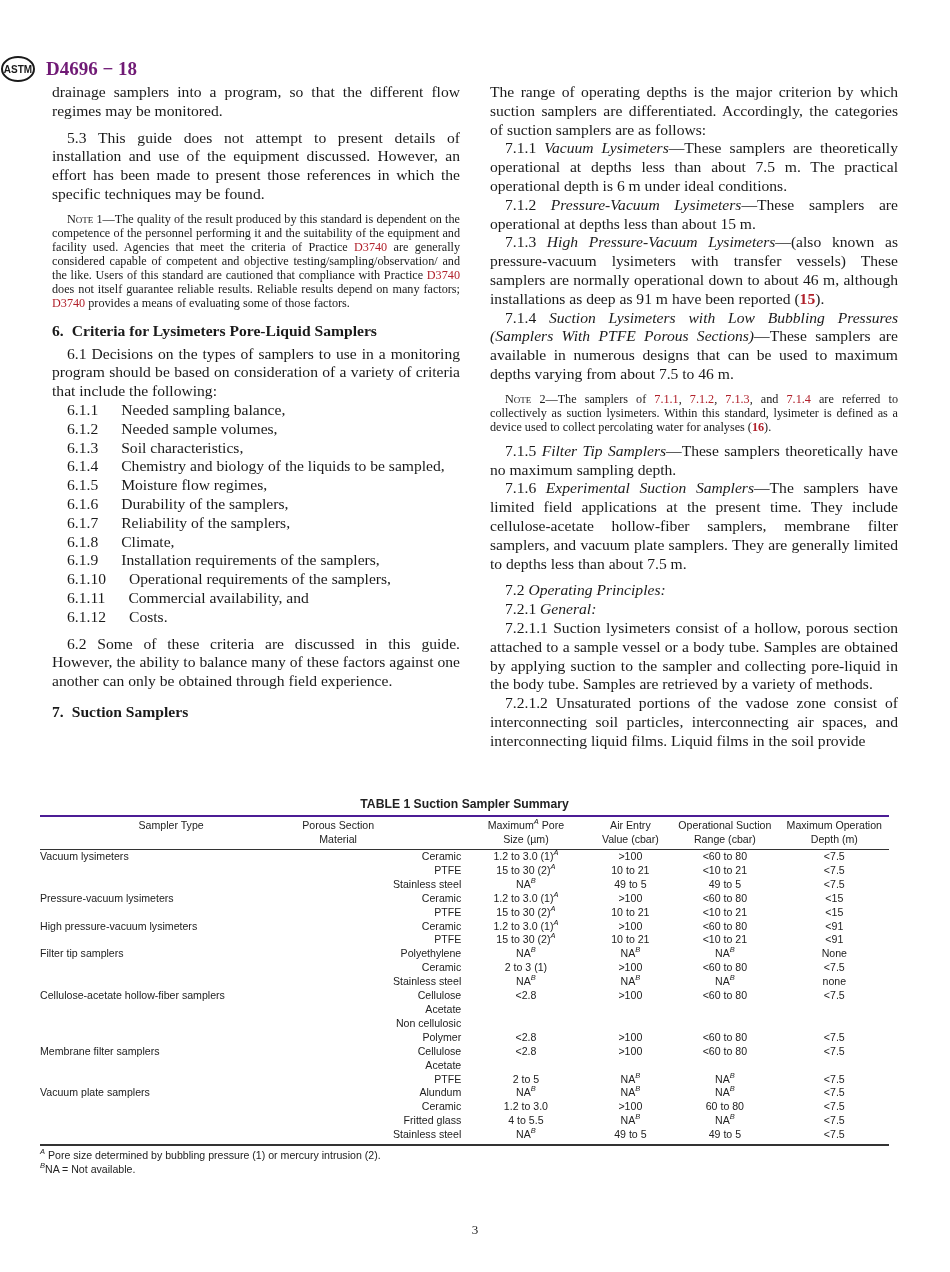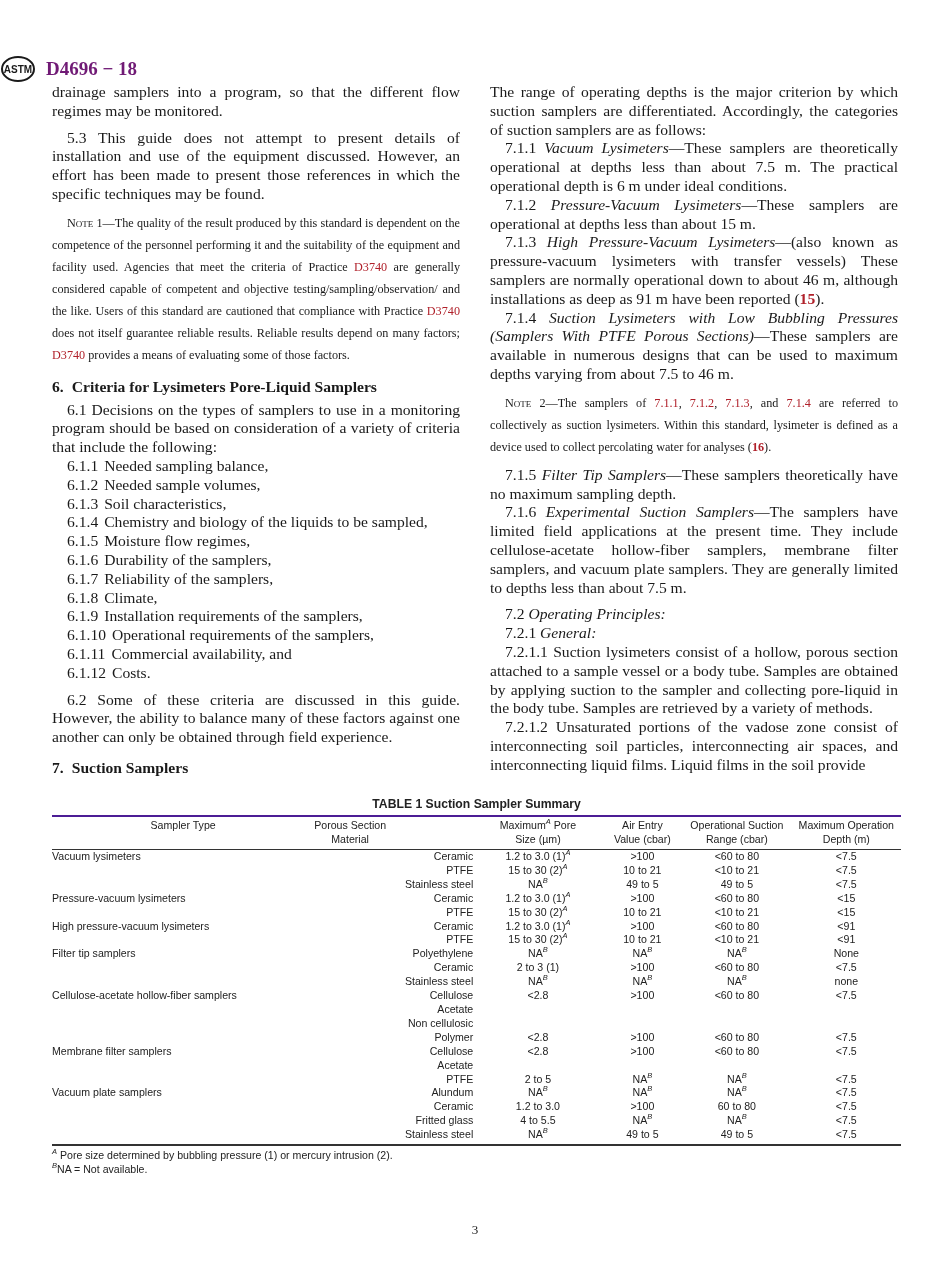--- a/index.html
+++ b/index.html
@@ -6,30 +6,30 @@
   body { width: 950px; height: 1272px; position: relative; overflow: hidden; color: #1a1a1a; }
   .header { position: absolute; top: 55px; left: 0; width: 850px; text-align: left; }
   .header .logo { display: inline-block; vertical-align: middle; width: 36px; height: 28px; margin-right: 6px; }
   .header .docid { display: inline-block; vertical-align: middle; font-family: Liberation Serif, serif; font-weight: bold; font-size: 19px; color: #701a75; }
   .col { position: absolute; top: 83px; font-family: "Liberation Serif", serif; font-size: 15.6px; line-height: 18.8px; text-align: justify; }
   .col.left { left: 52px; width: 408px; }
   .col.right { left: 490px; width: 408px; }
   .col p { margin: 0; }
   .col p.ind { text-indent: 15px; }
   .col p.gap { margin-top: 8px; }
-  .note { font-size: 12.2px; line-height: 22px; margin-top: 8px !important; text-indent: 15px; }
+  .note { font-size: 12.2px; line-height: 14px; margin-top: 8px !important; text-indent: 15px; }
   .note .sc { font-variant: small-caps; }
   .heading { font-weight: bold; font-size: 15.6px; margin-top: 12px !important; margin-bottom: 4px !important; text-align: left; }
   .heading .num { margin-right: 8px; }
   .li { text-indent: 15px; text-align: left; }
-  .li .n { margin-right: 6px; }
+  .li .n { margin-right: 23px; }
   .red { color: #b0202a; }
   .redb { color: #b0202a; font-weight: bold; }
   .it { font-style: italic; }
-  .table-wrap { position: absolute; top: 797px; left: 52px; width: 849px; font-family: "Liberation Sans", sans-serif; font-size: 10.6px; color: #222; }
+  .table-wrap { position: absolute; top: 797px; left: 40px; width: 849px; font-family: "Liberation Sans", sans-serif; font-size: 10.6px; color: #222; }
   .table-title { text-align: center; font-weight: bold; font-size: 12.2px; margin-bottom: 4px; }
   table { border-collapse: collapse; width: 100%; }
   thead th { font-weight: normal; line-height: 13.5px; padding: 2px 0 3px 0; vertical-align: top; text-align: center; }
   thead tr { border-top: 2px solid #4c1d95; border-bottom: 1px solid #333; }
   tbody td { line-height: 13.9px; padding: 0; vertical-align: top; white-space: nowrap; text-align: center; }
   tbody tr.last td { padding-bottom: 2px; }
   tbody { border-bottom: 2px solid #333; }
   td.type, th.type { text-align: left; width: 263px; }
   th.type { text-align: center; }
   td.mat { text-align: right; padding-left: 0; width: 160px; }

